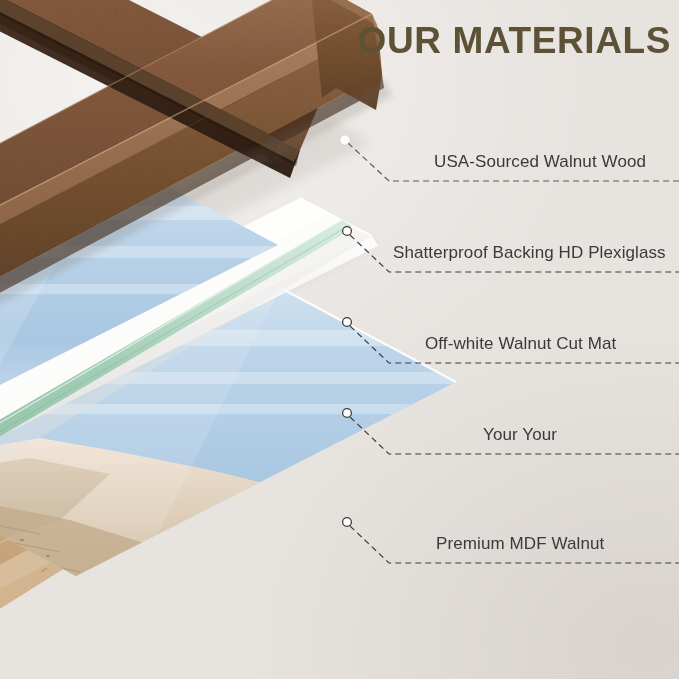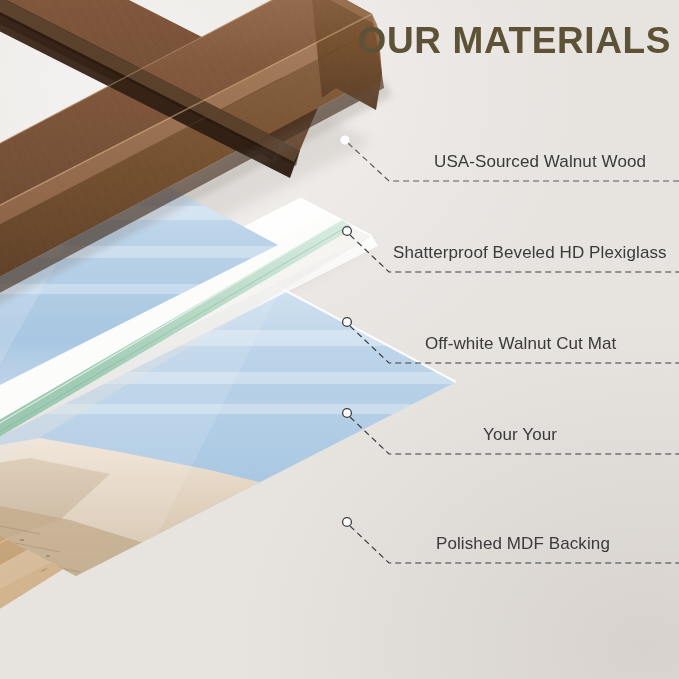--- a/index.html
+++ b/index.html
@@ -355,21 +355,21 @@
     </g>
 
     <g>
       <polyline points="350,526 389,563 679,563" fill="none" stroke="#3d3d3d" stroke-width="1.2" stroke-dasharray="6 4"></polyline>
       <circle cx="347" cy="522" r="4.4" fill="#ffffff" stroke="#3d3d3d" stroke-width="1.3"></circle>
     </g>
   </svg>
 
   <div class="callout-label" style="left:434px; top:152px;">USA-Sourced Walnut Wood</div>
 
-  <div class="callout-label" style="left:393px; top:243px;">Shatterproof Beveled HD Plexiglass</div>
+  <div class="callout-label" style="left:393px; top:243px;">Shatterproof Backing HD Plexiglass</div>
 
   <div class="callout-label" style="left:425px; top:334px;">Off-white Walnut Cut Mat</div>
 
   <div class="callout-label" style="left:483px; top:425px;">Your Your</div>
 
-  <div class="callout-label" style="left:436px; top:534px;">Polished MDF Backing</div>
+  <div class="callout-label" style="left:436px; top:534px;">Premium MDF Walnut</div>
 
 </div>
 
 </body></html>

